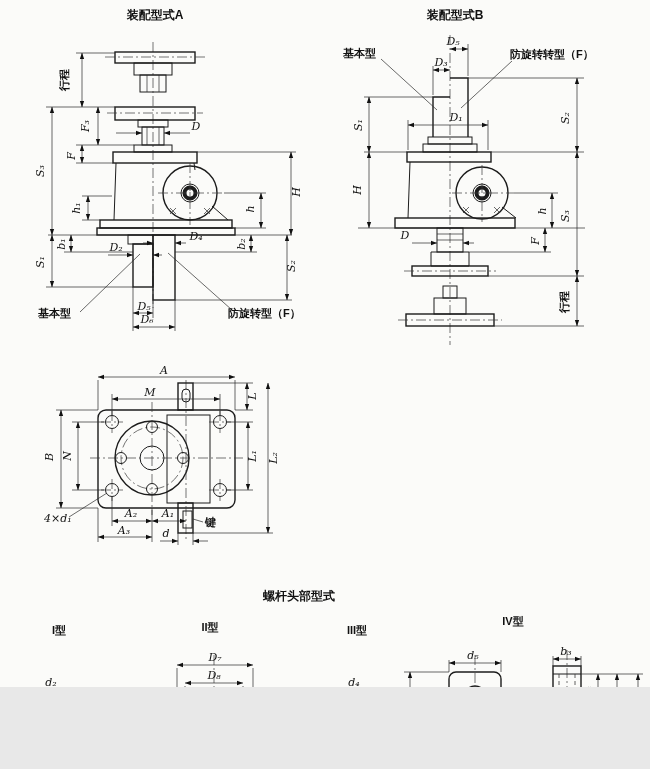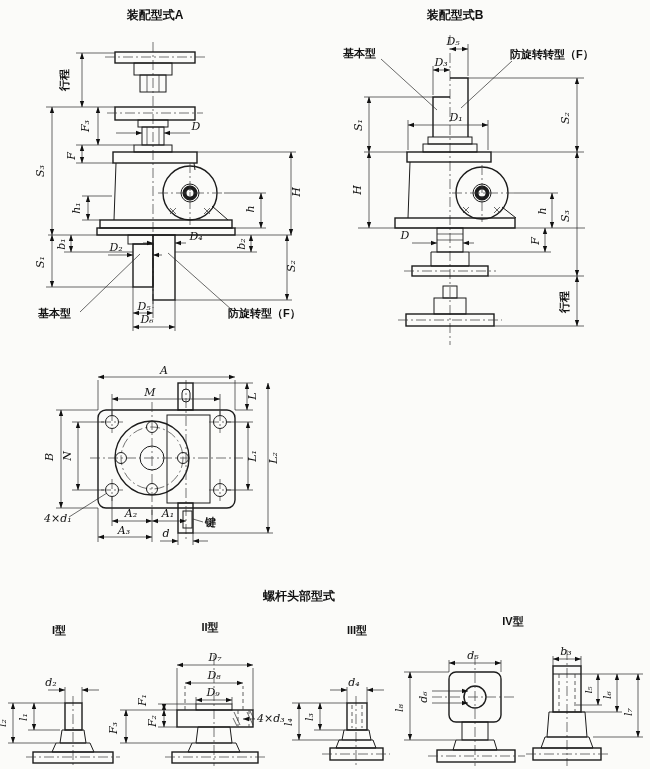--- a/index.html
+++ b/index.html
@@ -1,16 +1,16 @@
 <!DOCTYPE html>
 <html><head>
 <meta charset="utf-8">
 <style>
   html,body{margin:0;padding:0;background:#e8e8e8;}
-  #stage{position:relative;width:650px;height:769px;background:#fbfbf9;overflow:hidden;margin:0 auto;}
+  #stage{position:relative;width:650px;height:687px;background:#fbfbf9;overflow:hidden;margin:0 auto;}
   svg{position:absolute;left:0;top:0;}
   .ol{fill:none;stroke:#1c1c1c;stroke-width:1.4;stroke-linejoin:miter;}
   .ol2{fill:none;stroke:#1c1c1c;stroke-width:1;}
   .tl{fill:none;stroke:#2a2a2a;stroke-width:0.7;}
   .cl{fill:none;stroke:#3a3a3a;stroke-width:0.7;stroke-dasharray:10 3 2 3;}
   .dsh{fill:none;stroke:#3a3a3a;stroke-width:0.8;stroke-dasharray:4 3;}
   text.dim{font:italic 11px "DejaVu Serif","Liberation Serif",serif;fill:#111;}
   text.dims{font:italic 10px "DejaVu Serif","Liberation Serif",serif;fill:#111;}
   text.cn{font:bold 11px "Liberation Sans","DejaVu Sans",sans-serif;fill:#111;}
   text.cnt{font:bold 12px "Liberation Sans","DejaVu Sans",sans-serif;fill:#111;}

